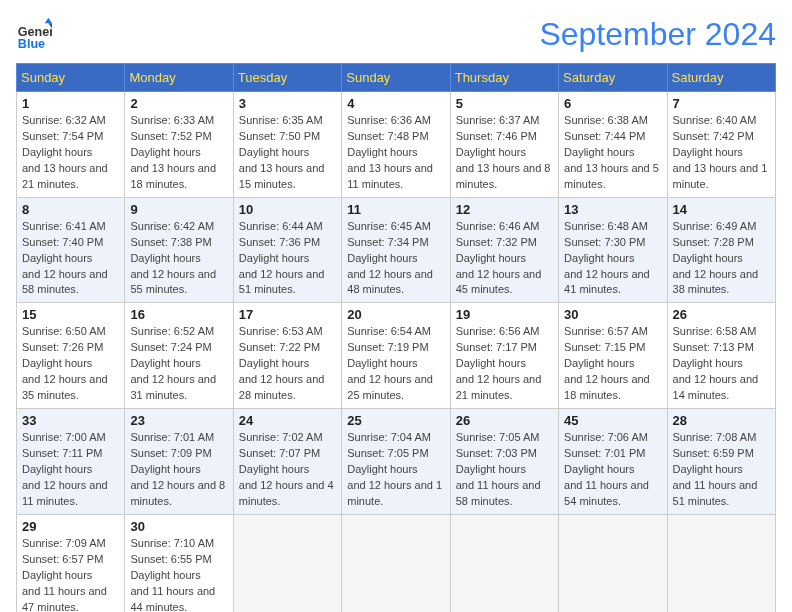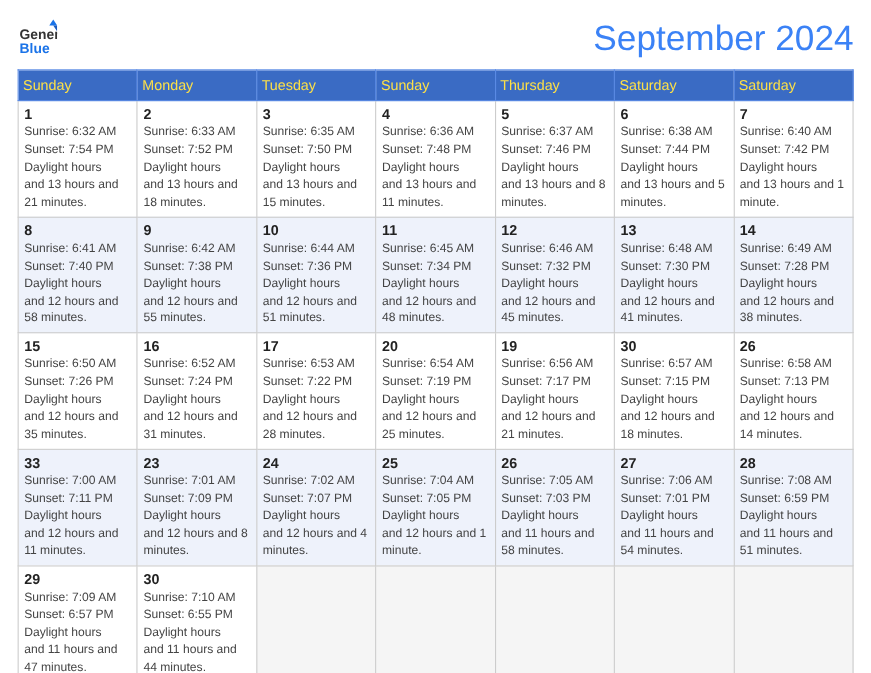--- a/index.html
+++ b/index.html
@@ -214,21 +214,21 @@
         </td>
         <td>
           <div class="day-num">25</div>
 <div class="day-detail">Sunrise: 7:04 AM<br>Sunset: 7:05 PM<br>Daylight hours<br>and 12 hours and 1 minute.</div>
         </td>
         <td>
           <div class="day-num">26</div>
 <div class="day-detail">Sunrise: 7:05 AM<br>Sunset: 7:03 PM<br>Daylight hours<br>and 11 hours and 58 minutes.</div>
         </td>
         <td>
-          <div class="day-num">27</div>
+          <div class="day-num">45</div>
 <div class="day-detail">Sunrise: 7:06 AM<br>Sunset: 7:01 PM<br>Daylight hours<br>and 11 hours and 54 minutes.</div>
         </td>
         <td>
           <div class="day-num">28</div>
 <div class="day-detail">Sunrise: 7:08 AM<br>Sunset: 6:59 PM<br>Daylight hours<br>and 11 hours and 51 minutes.</div>
         </td>
       </tr>
       <tr>
         <td>
           <div class="day-num">29</div>

